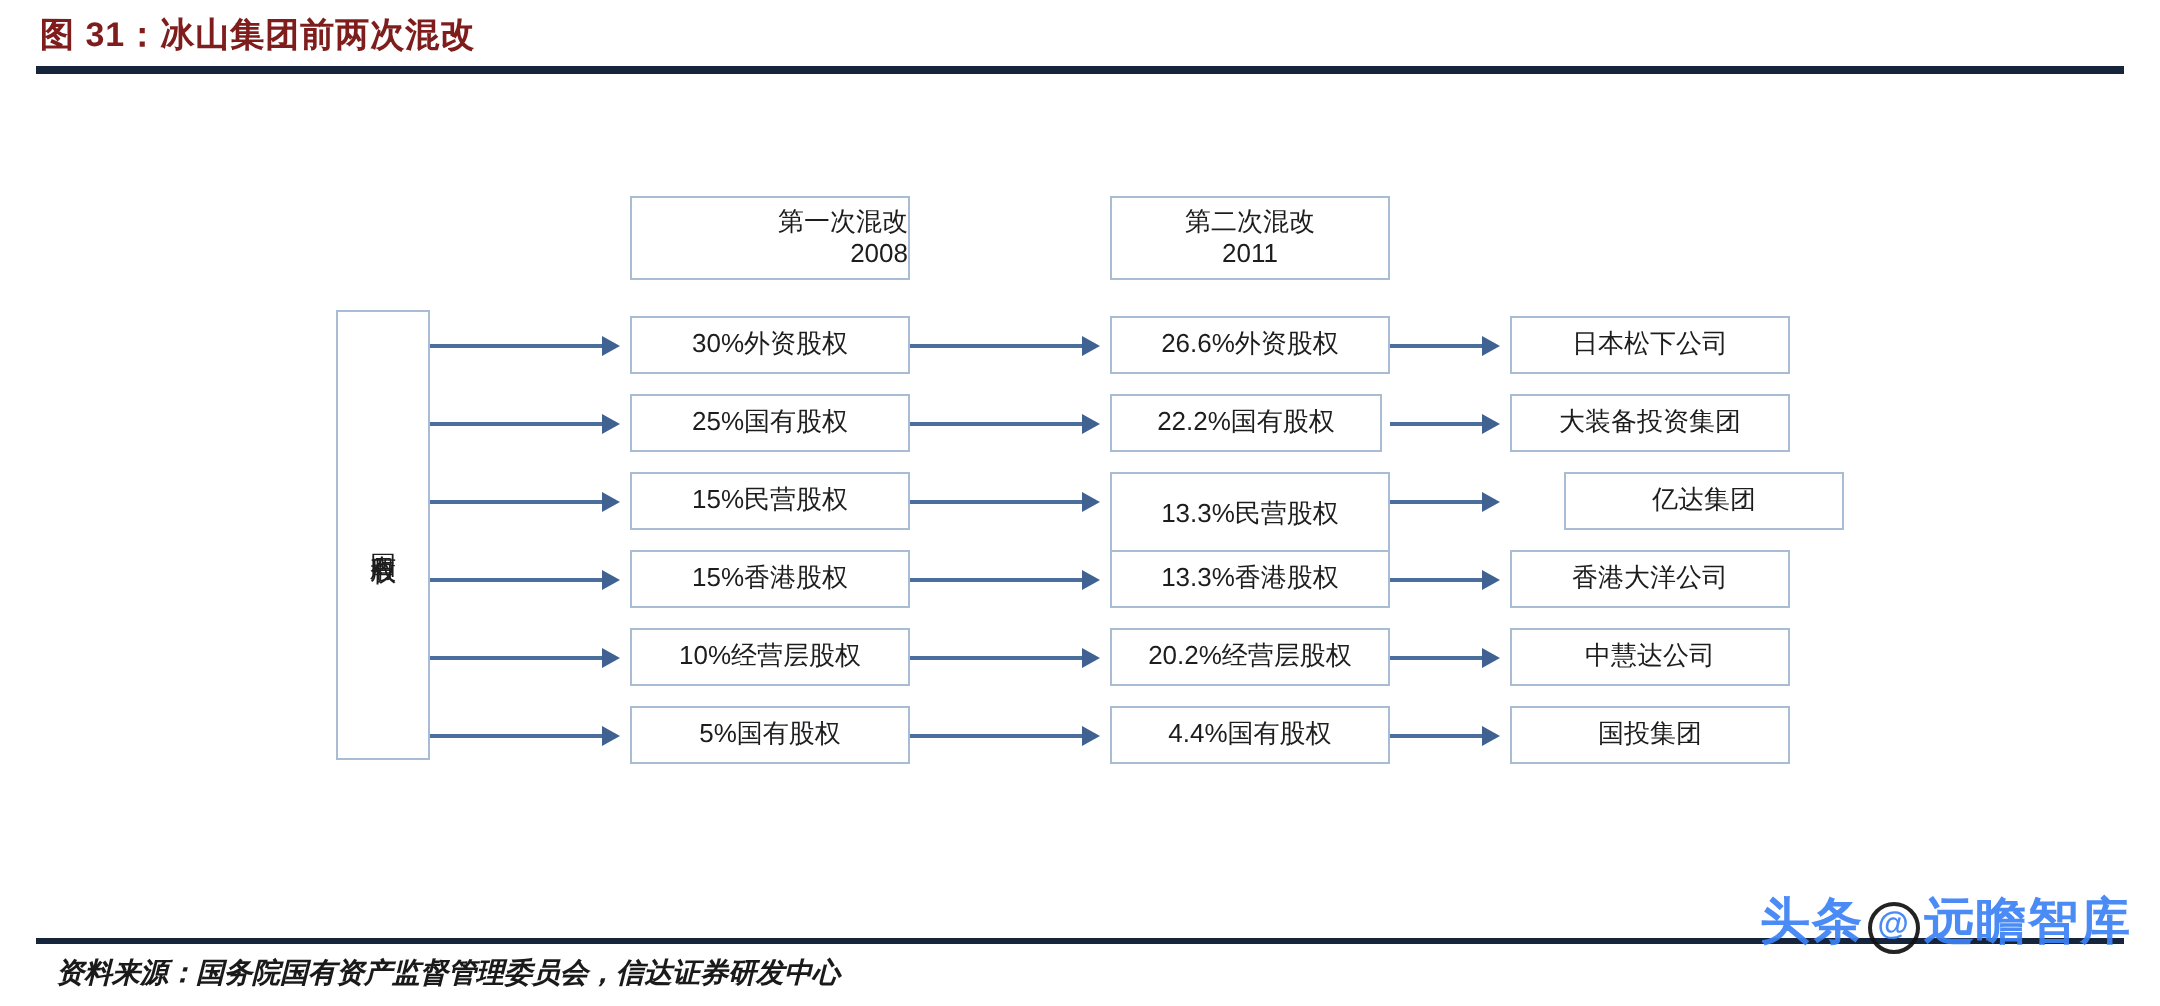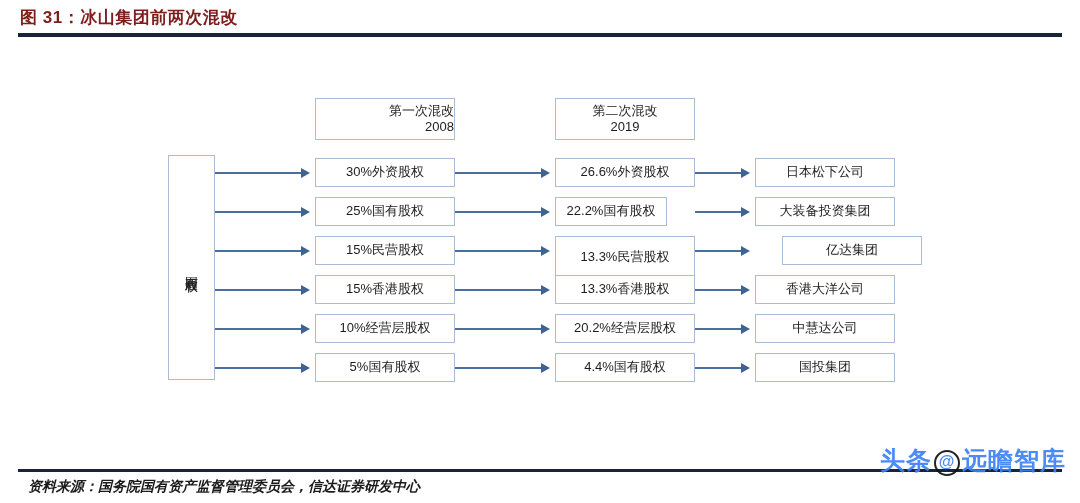--- a/index.html
+++ b/index.html
@@ -156,21 +156,21 @@
 
 <div class="diagram">
 
   <div class="box header-box" style="left:315px; top:58px; width:140px; height:42px;align-items:flex-end;">
     <span class="h-line1">第一次混改</span>
     <span class="h-line2">2008</span>
   </div>
 
   <div class="box header-box" style="left:555px; top:58px; width:140px; height:42px;">
     <span class="h-line1">第二次混改</span>
-    <span class="h-line2">2019</span>
+    <span class="h-line2">2011</span>
   </div>
 
   <div class="root-box" style="left:168px; top:115px; width:47px; height:225px;">
     <span class="root-label">国有股权</span>
   </div>
 
   <div class="conn" style="left:215px; top:132px; width:86px;"></div>
   <div class="arrow-head" style="left:301px; top:128px;"></div>
   <div class="box" style="left:315px; top:118px; width:140px; height:29px;">30%外资股权</div>
   <div class="conn" style="left:455px; top:132px; width:86px;"></div>
@@ -178,21 +178,21 @@
   <div class="box" style="left:555px; top:118px; width:140px; height:29px;">26.6%外资股权</div>
   <div class="conn" style="left:695px; top:132px; width:46px;"></div>
   <div class="arrow-head" style="left:741px; top:128px;"></div>
   <div class="box" style="left:755px; top:118px; width:140px; height:29px;">日本松下公司</div>
 
   <div class="conn" style="left:215px; top:171px; width:86px;"></div>
   <div class="arrow-head" style="left:301px; top:167px;"></div>
   <div class="box" style="left:315px; top:157px; width:140px; height:29px;">25%国有股权</div>
   <div class="conn" style="left:455px; top:171px; width:86px;"></div>
   <div class="arrow-head" style="left:541px; top:167px;"></div>
-  <div class="box" style="left:555px; top:157px; width:112px; height:29px;">22.2%国有股权</div>
+  <div class="box" style="left:555px; top:157px; width:136px; height:29px;">22.2%国有股权</div>
   <div class="conn" style="left:695px; top:171px; width:46px;"></div>
   <div class="arrow-head" style="left:741px; top:167px;"></div>
   <div class="box" style="left:755px; top:157px; width:140px; height:29px;">大装备投资集团</div>
 
   <div class="conn" style="left:215px; top:210px; width:86px;"></div>
   <div class="arrow-head" style="left:301px; top:206px;"></div>
   <div class="box" style="left:315px; top:196px; width:140px; height:29px;">15%民营股权</div>
   <div class="conn" style="left:455px; top:210px; width:86px;"></div>
   <div class="arrow-head" style="left:541px; top:206px;"></div>
   <div class="box" style="left:555px; top:196px; width:140px; height:43px;">13.3%民营股权</div>

